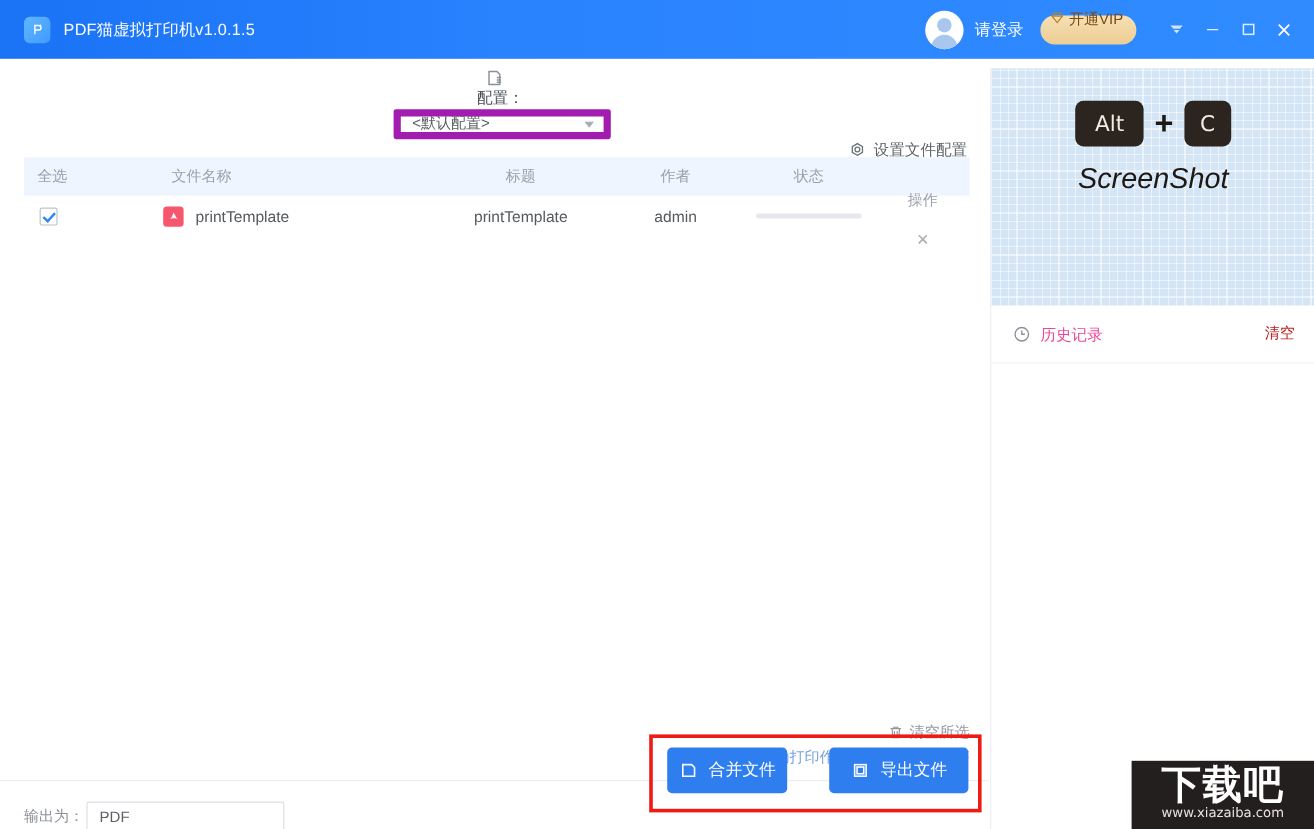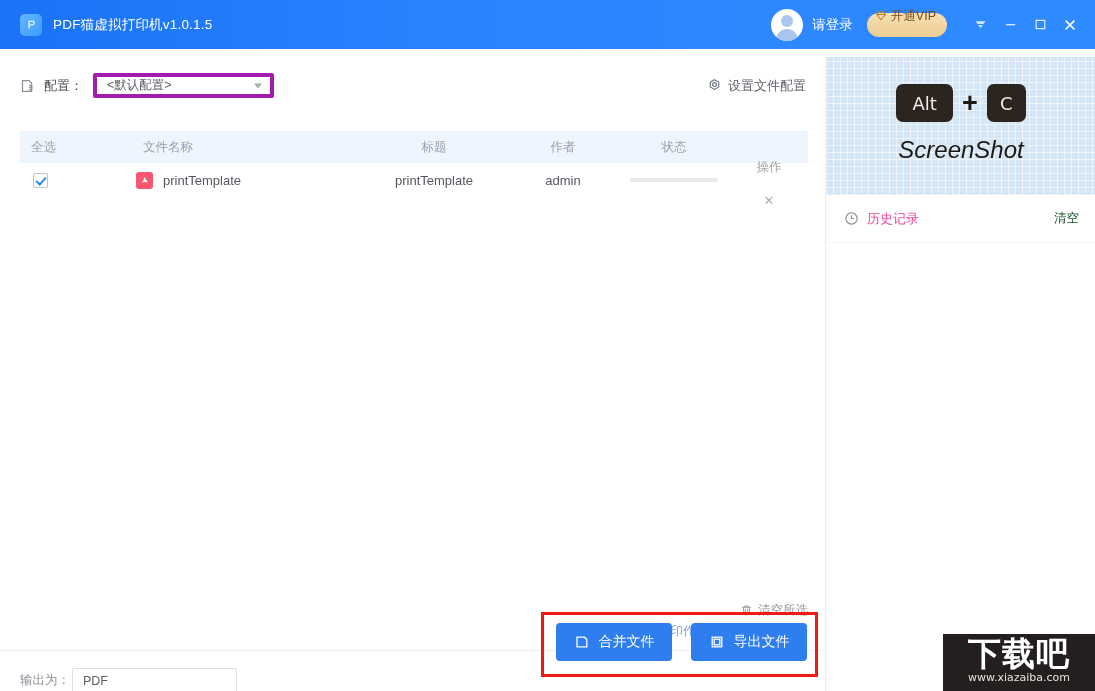--- a/index.html
+++ b/index.html
@@ -72,28 +72,28 @@
     color: #dbeaff; cursor: pointer; font-size: 14px;
   }
   .win-btn svg { display: block; }
 
   
   .main {
     position: absolute; left: 0; top: 57px;
     width: 824px; height: 634px; background: #ffffff;
   }
   .config-bar {
-    height: 57px; display: flex; align-items: center; padding: 0 18px 0 20px;
+    height: 57px; display: flex; align-items: center; padding: 0 18px 0 20px; flex-direction: column;
   }
   .cfg-icon { width: 16px; height: 16px; color: #8a9099; flex: none; }
   .cfg-label { font-size: 13px; color: #4a4f56; margin-left: 8px; }
   .select {
     position: relative; margin-left: 10px;
     width: 181px; height: 25px;
-    border: 4px solid #a21caf; border-radius: 2px;
+    border: 6px solid #a21caf; border-radius: 2px;
     background: #fff; display: flex; align-items: center;
     padding: 0 20px 0 10px; font-size: 12.5px; color: #5c6066;
     cursor: pointer;
   }
   .select .caret {
     position: absolute; right: 8px; top: 50%; transform: translateY(-50%);
     width: 0; height: 0;
     border-left: 4.5px solid transparent; border-right: 4.5px solid transparent;
     border-top: 5px solid #a8aeb6;
   }
@@ -189,32 +189,32 @@
     position: absolute; left: 541px; top: 612px;
     width: 277px; height: 65px;
     border: 3px solid #ee1b15; background: transparent;
   }
   .act-btn {
     position: absolute; height: 38px; border-radius: 4px;
     background: #2f7ef0; color: #fff; font-size: 14px;
     display: flex; align-items: center; justify-content: center; gap: 9px;
     cursor: pointer;
   }
-  .btn-merge { left: 556px; top: 623px; width: 116px; }
+  .btn-merge { left: 556px; top: 623px; width: 100px; }
   .btn-export{ left: 691px; top: 623px; width: 116px; }
   .btn-ic { width: 16px; height: 16px; }
 
   
   .rpanel {
     position: absolute; left: 825px; top: 57px;
     width: 270px; height: 634px;
     background: #ffffff; border-left: 1px solid #eceff2;
   }
   .ad {
-    width: 270px; height: 138px;
+    width: 270px; height: 198px;
     background:
       repeating-linear-gradient(0deg, rgba(255,255,255,.55) 0 1px, transparent 1px 7px),
       repeating-linear-gradient(90deg, rgba(255,255,255,.55) 0 1px, transparent 1px 7px),
       #d4e5f5;
     position: relative; cursor: pointer; overflow: hidden;
   }
   .keys {
     position: absolute; left: 0; right: 0; top: 27px;
     display: flex; align-items: center; justify-content: center; gap: 9px;
   }
@@ -230,21 +230,21 @@
     position: absolute; left: 0; right: 0; top: 79px;
     text-align: center; font-size: 24px; font-style: italic;
     color: #1d1a16; font-family: Liberation Sans, sans-serif;
   }
   .hist {
     height: 48px; display: flex; align-items: center;
     padding: 0 16px 0 18px; border-bottom: 1px solid #f2f4f6;
   }
   .clock-ic { width: 15px; height: 15px; color: #8b9099; }
   .hist-t { font-size: 13px; color: #ec4899; margin-left: 8px; }
-  .hist-clear { margin-left: auto; font-size: 12.5px; color: #14532d; cursor: pointer; }
+  .hist-clear { margin-left: auto; font-size: 12.5px; color: #b91c1c; cursor: pointer; }
 
   .watermark {
     position: absolute; left: 943px; top: 634px;
     width: 152px; height: 57px; background: #231f1e; overflow: hidden;
   }
   .wm-cn {
     color: #ffffff; font-size: 33px; font-weight: bold;
     letter-spacing: 1px; text-align: center; line-height: 40px;
     font-family: "DejaVu Sans", sans-serif;
   }

